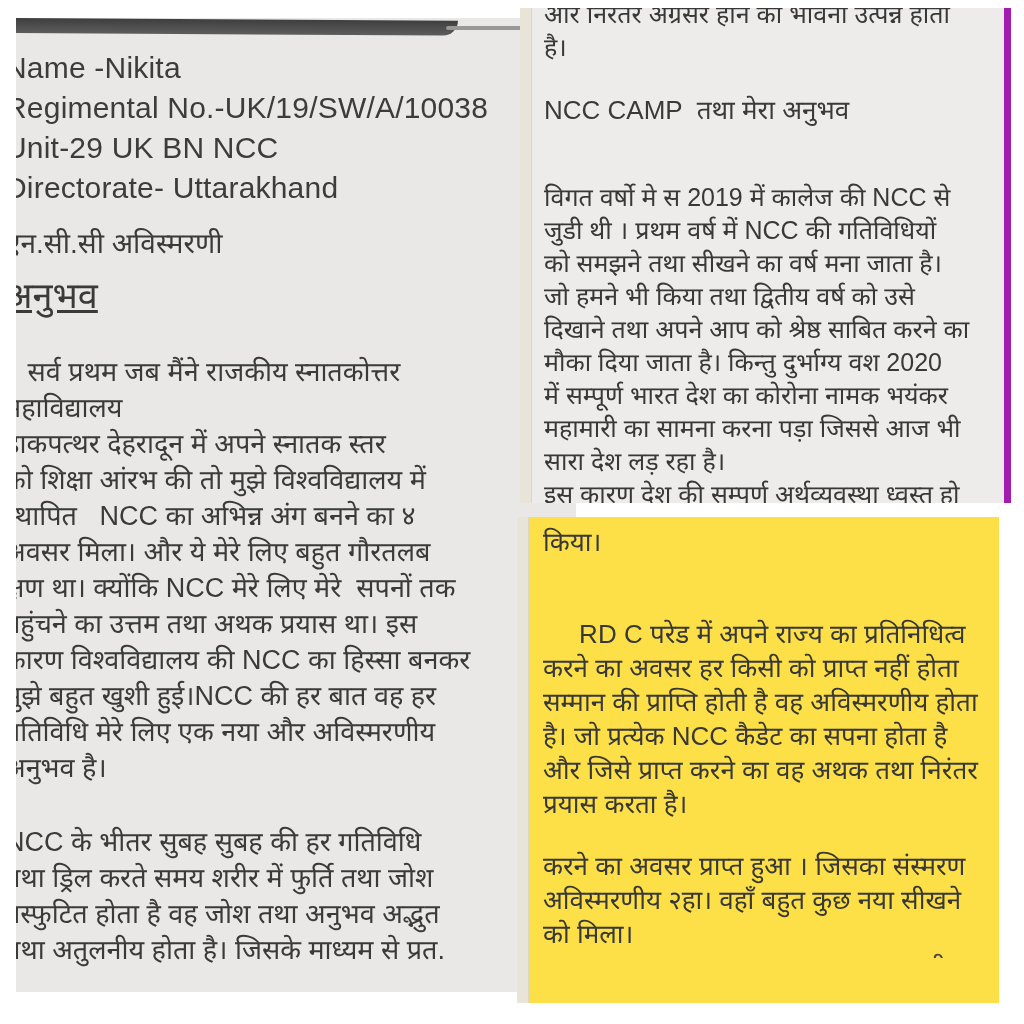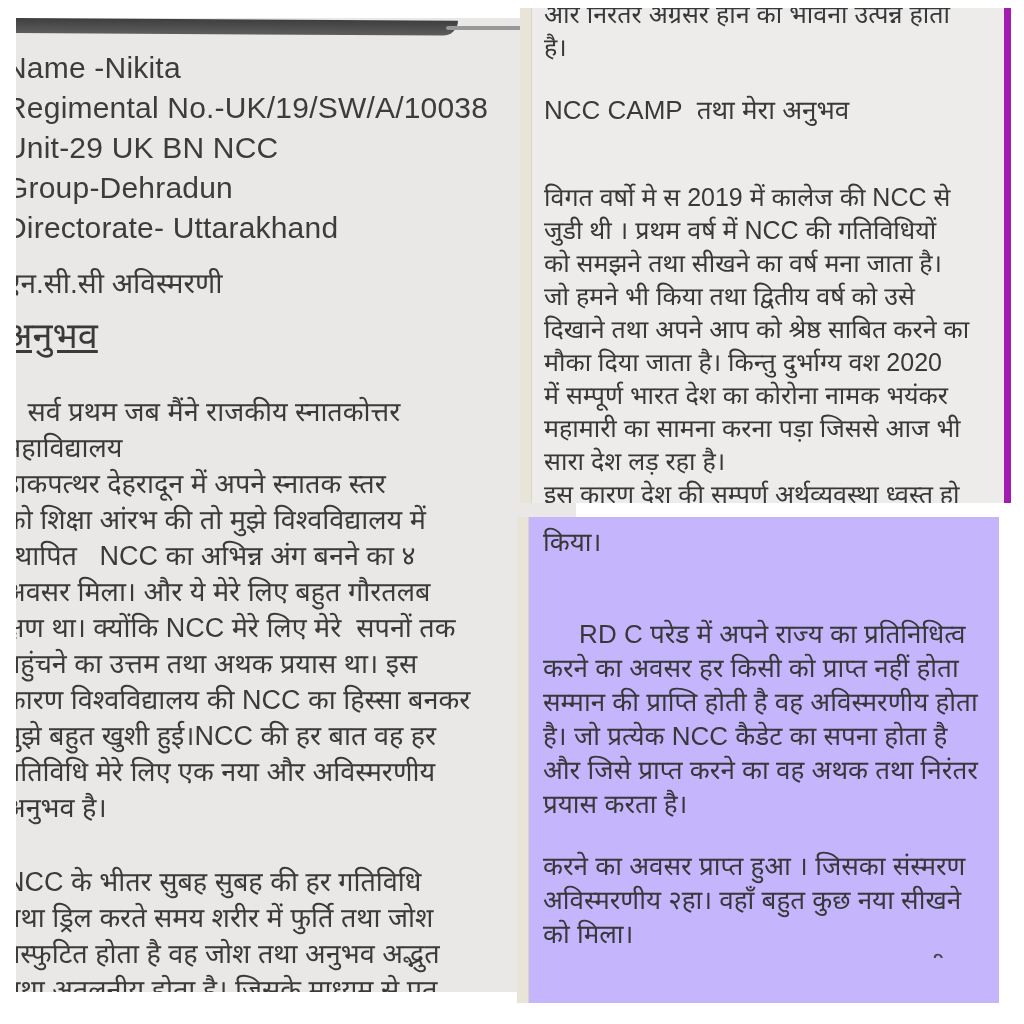--- a/index.html
+++ b/index.html
@@ -39,21 +39,21 @@
   .subtitle-line{font-size:36px;line-height:36px;margin-top:16px;white-space:pre;text-decoration:underline;}
   .lp1{margin-top:40px;}
   .lp2{margin-top:38px;}
 
   .page-rt{
     left:520px;top:8px;width:484px;height:495px;
     background:#edecea;border-right:7px solid #a21caf;
   }
   .page-rb{
     left:517px;top:517px;width:482px;height:486px;
-    background:#c4b5fd;
+    background:#fde047;
   }
   .edge-strip{
     position:absolute;top:0;left:0;width:11px;height:100%;
     background:#e8e4d8;border-right:1px solid #d9d5c7;
   }
   .rt-content{position:absolute;top:-10px;left:24px;width:450px;}
   .rb-content{position:absolute;top:8px;left:26px;width:446px;}
   .rdev{font-size:25px;line-height:33px;white-space:pre;color:#383838;}
   .rdev-b{font-size:26px;line-height:34px;white-space:pre;color:#383838;}
   .rt-heading{font-size:26px;line-height:33px;margin-top:30px;white-space:pre;}
@@ -69,21 +69,20 @@
 <body>
 
 <div class="page page-left">
   <div class="topbar"></div>
   <div class="topbar-tail"></div>
   <div class="left-content">
     <div>
         <div class="hdr-line">Name -Nikita</div>
         <div class="hdr-line">Regimental No.-UK/19/SW/A/10038</div>
         <div class="hdr-line">Unit-29 UK BN NCC</div>
-        <div class="hdr-line">Group-Dehradun</div>
         <div class="hdr-line">Directorate- Uttarakhand</div>
       </div>
     <div class="title-line dev">एन.सी.सी अविस्मरणी</div>
     <div class="subtitle-line dev">अनुभव</div>
     <div class="lp1">
         <div class="dev">   सर्व प्रथम जब मैंने राजकीय स्नातकोत्तर</div>
         <div class="dev">महाविद्यालय</div>
         <div class="dev">डाकपत्थर देहरादून में अपने स्नातक स्तर</div>
         <div class="dev">को शिक्षा आंरभ की तो मुझे विश्वविद्यालय में</div>
         <div class="dev">स्थापित   NCC का अभिन्न अंग बनने का ४</div>

